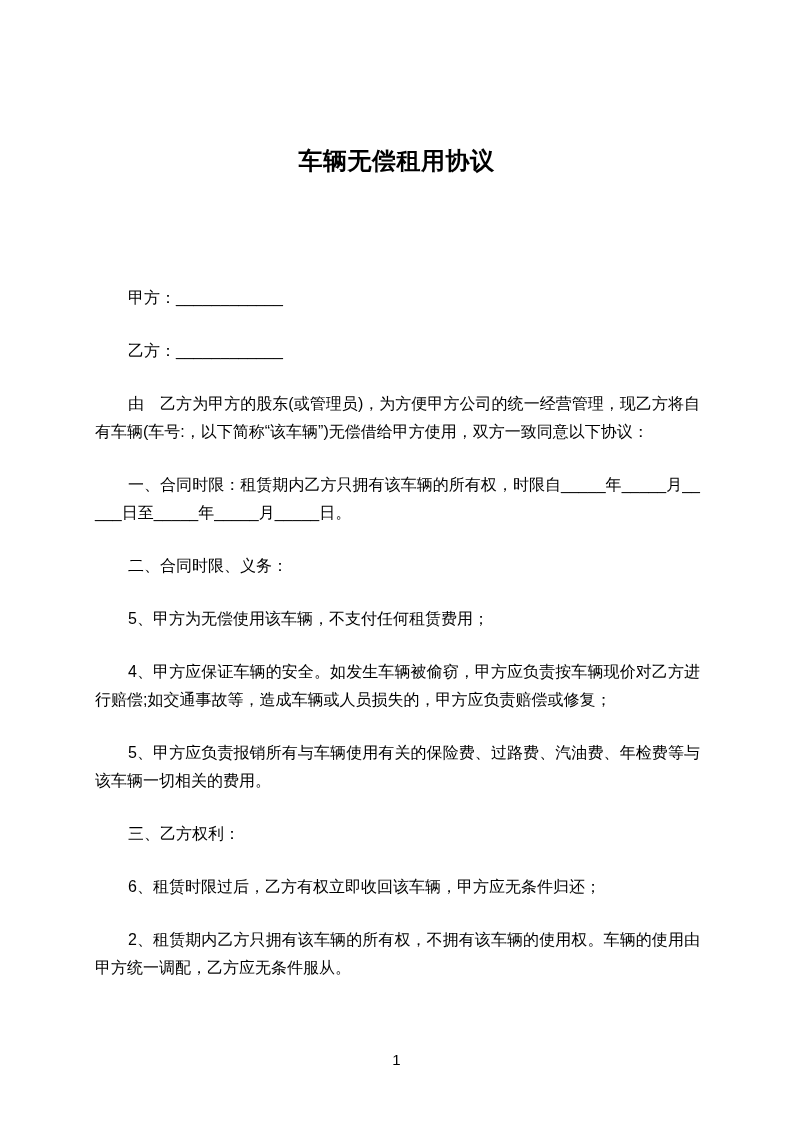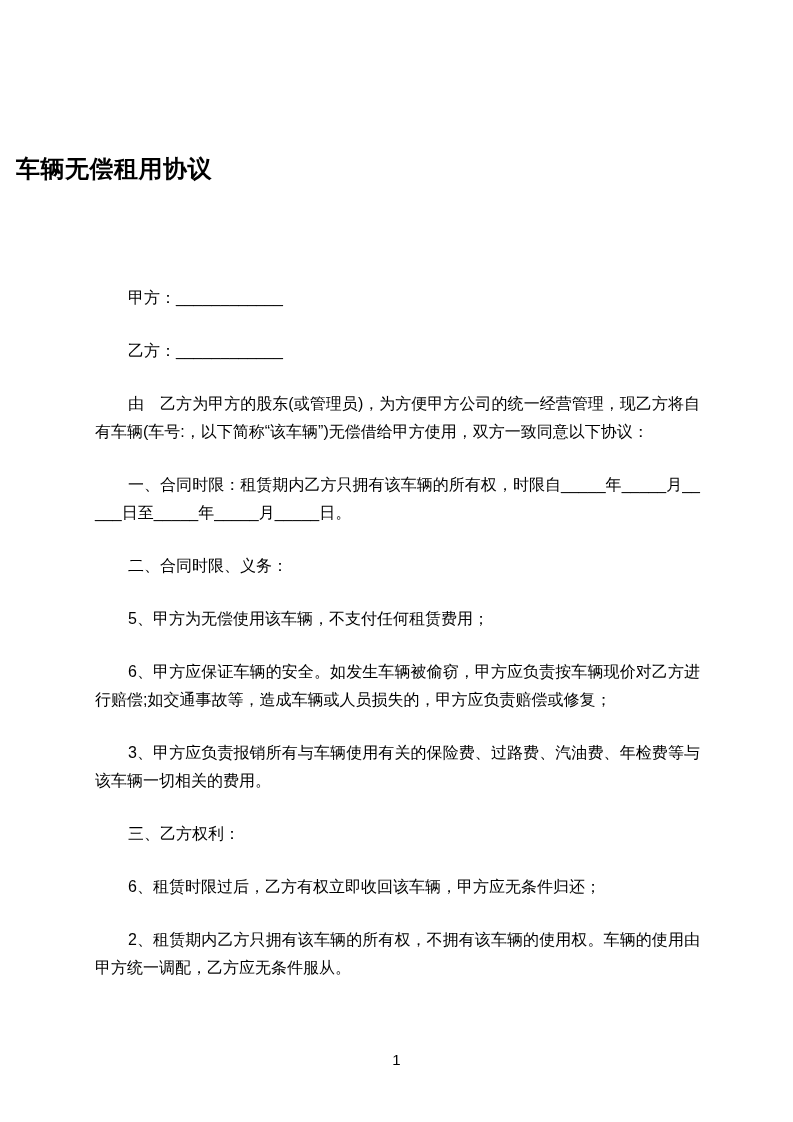--- a/index.html
+++ b/index.html
@@ -10,22 +10,23 @@
   .page {
     position: relative;
     width: 793px;
     height: 1122px;
     background: #ffffff;
     color: #000000;
     font-family: "Liberation Sans", "DejaVu Sans", sans-serif;
     overflow: hidden;
   }
   .doc-title {
-    margin: 16px;
+    margin: 8px;
     padding-top: 138px;
+    text-align: center;
     font-size: 24px;
     line-height: 30px;
     font-weight: bold;
     letter-spacing: 0.5px;
   }
   .content {
     position: absolute;
     left: 95px;
     right: 93px;
     top: 284px;
@@ -65,23 +66,23 @@
     <p class="party-line"><span>乙方：</span><span class="blank">____________</span></p>
 
     <p>由　乙方为甲方的股东(或管理员)，为方便甲方公司的统一经营管理，现乙方将自有车辆(车号:，以下简称“该车辆”)无偿借给甲方使用，双方一致同意以下协议：</p>
 
     <p>一、合同时限：租赁期内乙方只拥有该车辆的所有权，时限自_____年_____月_____日至_____年_____月_____日。</p>
 
     <p>二、合同时限、义务：</p>
 
     <p>5、甲方为无偿使用该车辆，不支付任何租赁费用；</p>
 
-    <p>6、甲方应保证车辆的安全。如发生车辆被偷窃，甲方应负责按车辆现价对乙方进行赔偿;如交通事故等，造成车辆或人员损失的，甲方应负责赔偿或修复；</p>
+    <p>4、甲方应保证车辆的安全。如发生车辆被偷窃，甲方应负责按车辆现价对乙方进行赔偿;如交通事故等，造成车辆或人员损失的，甲方应负责赔偿或修复；</p>
 
-    <p>3、甲方应负责报销所有与车辆使用有关的保险费、过路费、汽油费、年检费等与该车辆一切相关的费用。</p>
+    <p>5、甲方应负责报销所有与车辆使用有关的保险费、过路费、汽油费、年检费等与该车辆一切相关的费用。</p>
 
     <p>三、乙方权利：</p>
 
     <p>6、租赁时限过后，乙方有权立即收回该车辆，甲方应无条件归还；</p>
 
     <p>2、租赁期内乙方只拥有该车辆的所有权，不拥有该车辆的使用权。车辆的使用由甲方统一调配，乙方应无条件服从。</p>
 
   </div>
 
   <div class="page-number">1</div>

